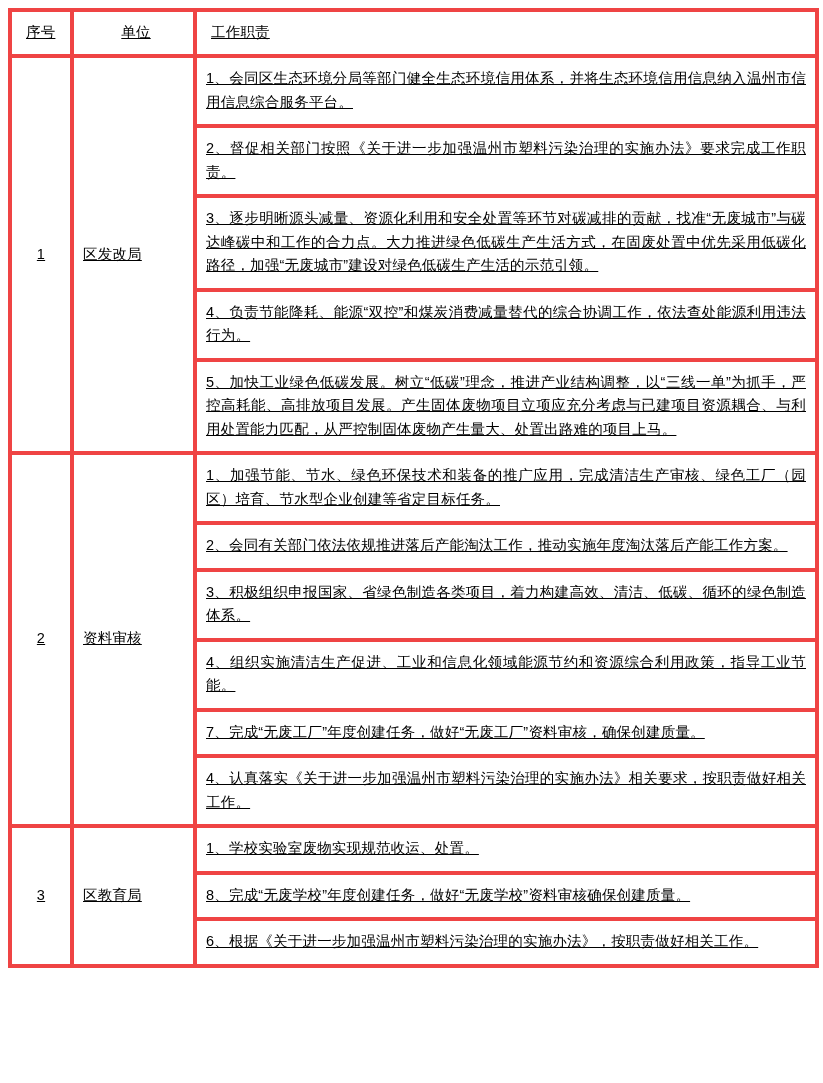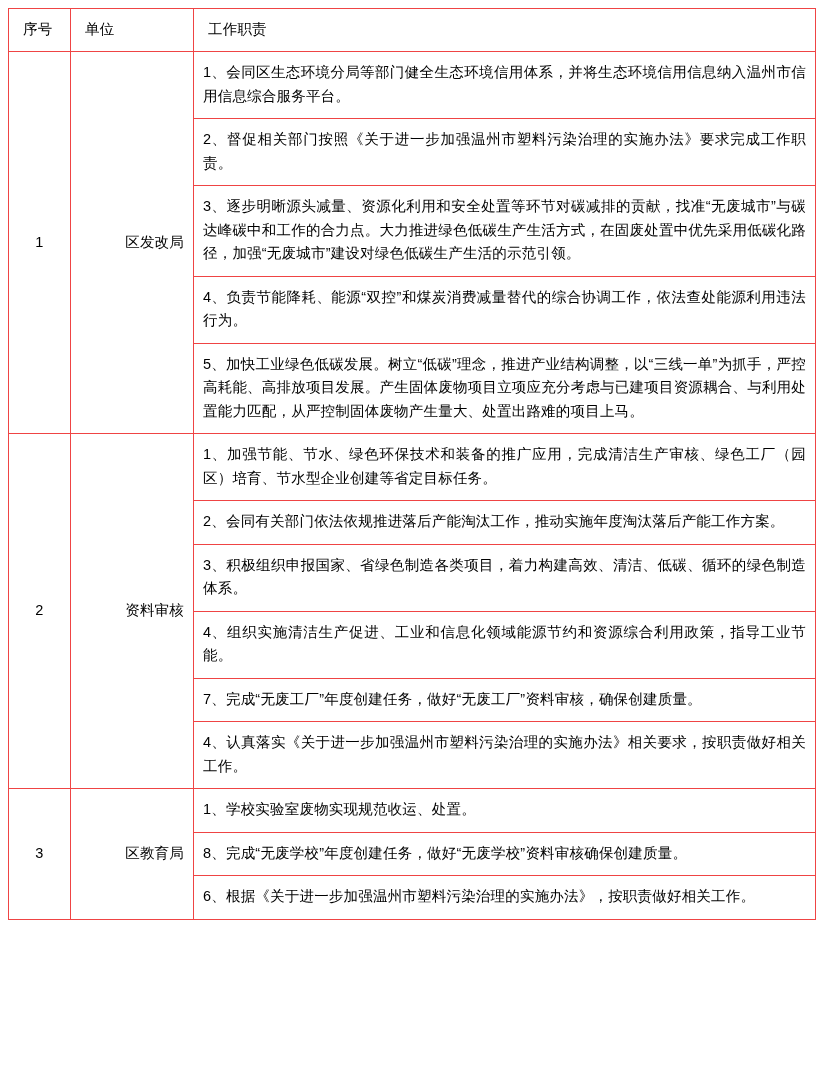--- a/index.html
+++ b/index.html
@@ -18,46 +18,47 @@
     box-sizing: border-box;
     padding: 8px 8px 8px 8px;
     background: #ffffff;
   }
   table.duty-table {
     border-collapse: collapse;
     width: 807px;
     table-layout: fixed;
   }
   table.duty-table td {
-    border: 1px solid #ef4444;
+    border: 4px solid #ef4444;
     vertical-align: middle;
     padding: 9px 9px 10px 9px;
     font-size: 14.5px;
     line-height: 1.62;
     letter-spacing: 0.2px;
+    text-decoration: underline;
   }
   col.c-seq { width: 62px; }
   col.c-unit { width: 123px; }
   col.c-duty { width: 622px; }
 
   .head td {
     text-align: left;
     padding-top: 12px;
     padding-bottom: 13px;
   }
   .head td.seq-head { padding-left: 14px; }
-  .head td.unit-head { padding-left: 14px; }
+  .head td.unit-head { padding-left: 14px; text-align: center; }
   .head td.duty-head { padding-left: 14px; }
 
   td.seq-cell {
     text-align: center;
     vertical-align: middle;
   }
   td.unit-cell {
-    text-align: right;
+    text-align: left;
     vertical-align: middle;
     letter-spacing: 0.5px;
   }
   td.duty-cell {
     text-align: justify;
     text-justify: inter-ideograph;
     padding-left: 12px;
     padding-right: 12px;
   }
 </style>

